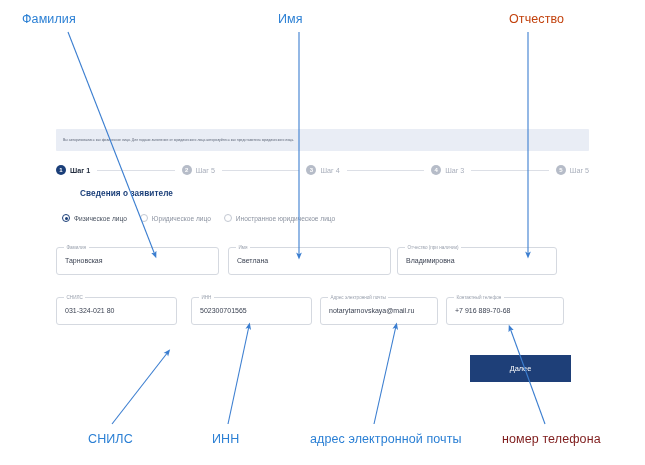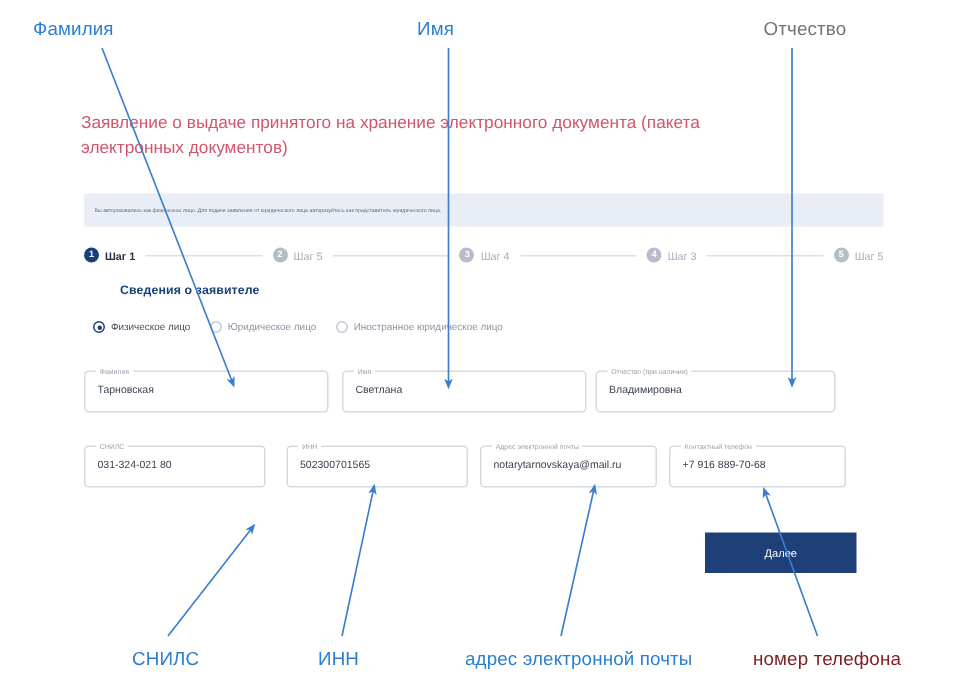--- a/index.html
+++ b/index.html
@@ -210,21 +210,20 @@
     color: #ffffff;
   }
 </style>
 </head>
 <body>
 
 <div id="page">
 
   <div class="form-area">
 
-    <div class="doc-title">Заявление о выдаче принятого на хранение электронного документа (пакета электронных документов)</div>
 
     <div class="notice-bar">
       <span class="notice-text">Вы авторизовались как физическое лицо. Для подачи заявления от юридического лица авторизуйтесь как представитель юридического лица.</span>
     </div>
 
     <div class="stepper" id="stepper">
         <div class="step active">
           <div class="step-dot">1</div>
           <div class="step-label">Шаг 1</div>
         </div>
@@ -318,20 +317,20 @@
       <line x1="112" y1="424" x2="168" y2="352"></line>
       <line x1="228" y1="424" x2="249" y2="326"></line>
       <line x1="374" y1="424" x2="396" y2="326"></line>
       <line x1="545" y1="424" x2="510" y2="328"></line>
     </g>
   </svg>
 
   <div id="annot-labels">
       <div class="annot-label" style="left: 22px; top: 12px; color: rgb(42, 127, 212);">Фамилия</div>
       <div class="annot-label" style="left: 278px; top: 12px; color: rgb(42, 127, 212);">Имя</div>
-      <div class="annot-label" style="left: 509px; top: 12px; color: #737373;">Отчество</div>
+      <div class="annot-label" style="left: 509px; top: 12px; color: #c2410c;">Отчество</div>
       <div class="annot-label" style="left: 88px; top: 432px; color: rgb(42, 127, 212);">СНИЛС</div>
       <div class="annot-label" style="left: 212px; top: 432px; color: rgb(42, 127, 212);">ИНН</div>
       <div class="annot-label" style="left: 310px; top: 432px; color: rgb(42, 127, 212);">адрес электронной почты</div>
       <div class="annot-label" style="left: 502px; top: 432px; color: #7f1d1d;">номер телефона</div>
     </div>
 
 </div>
 
 </body></html>

